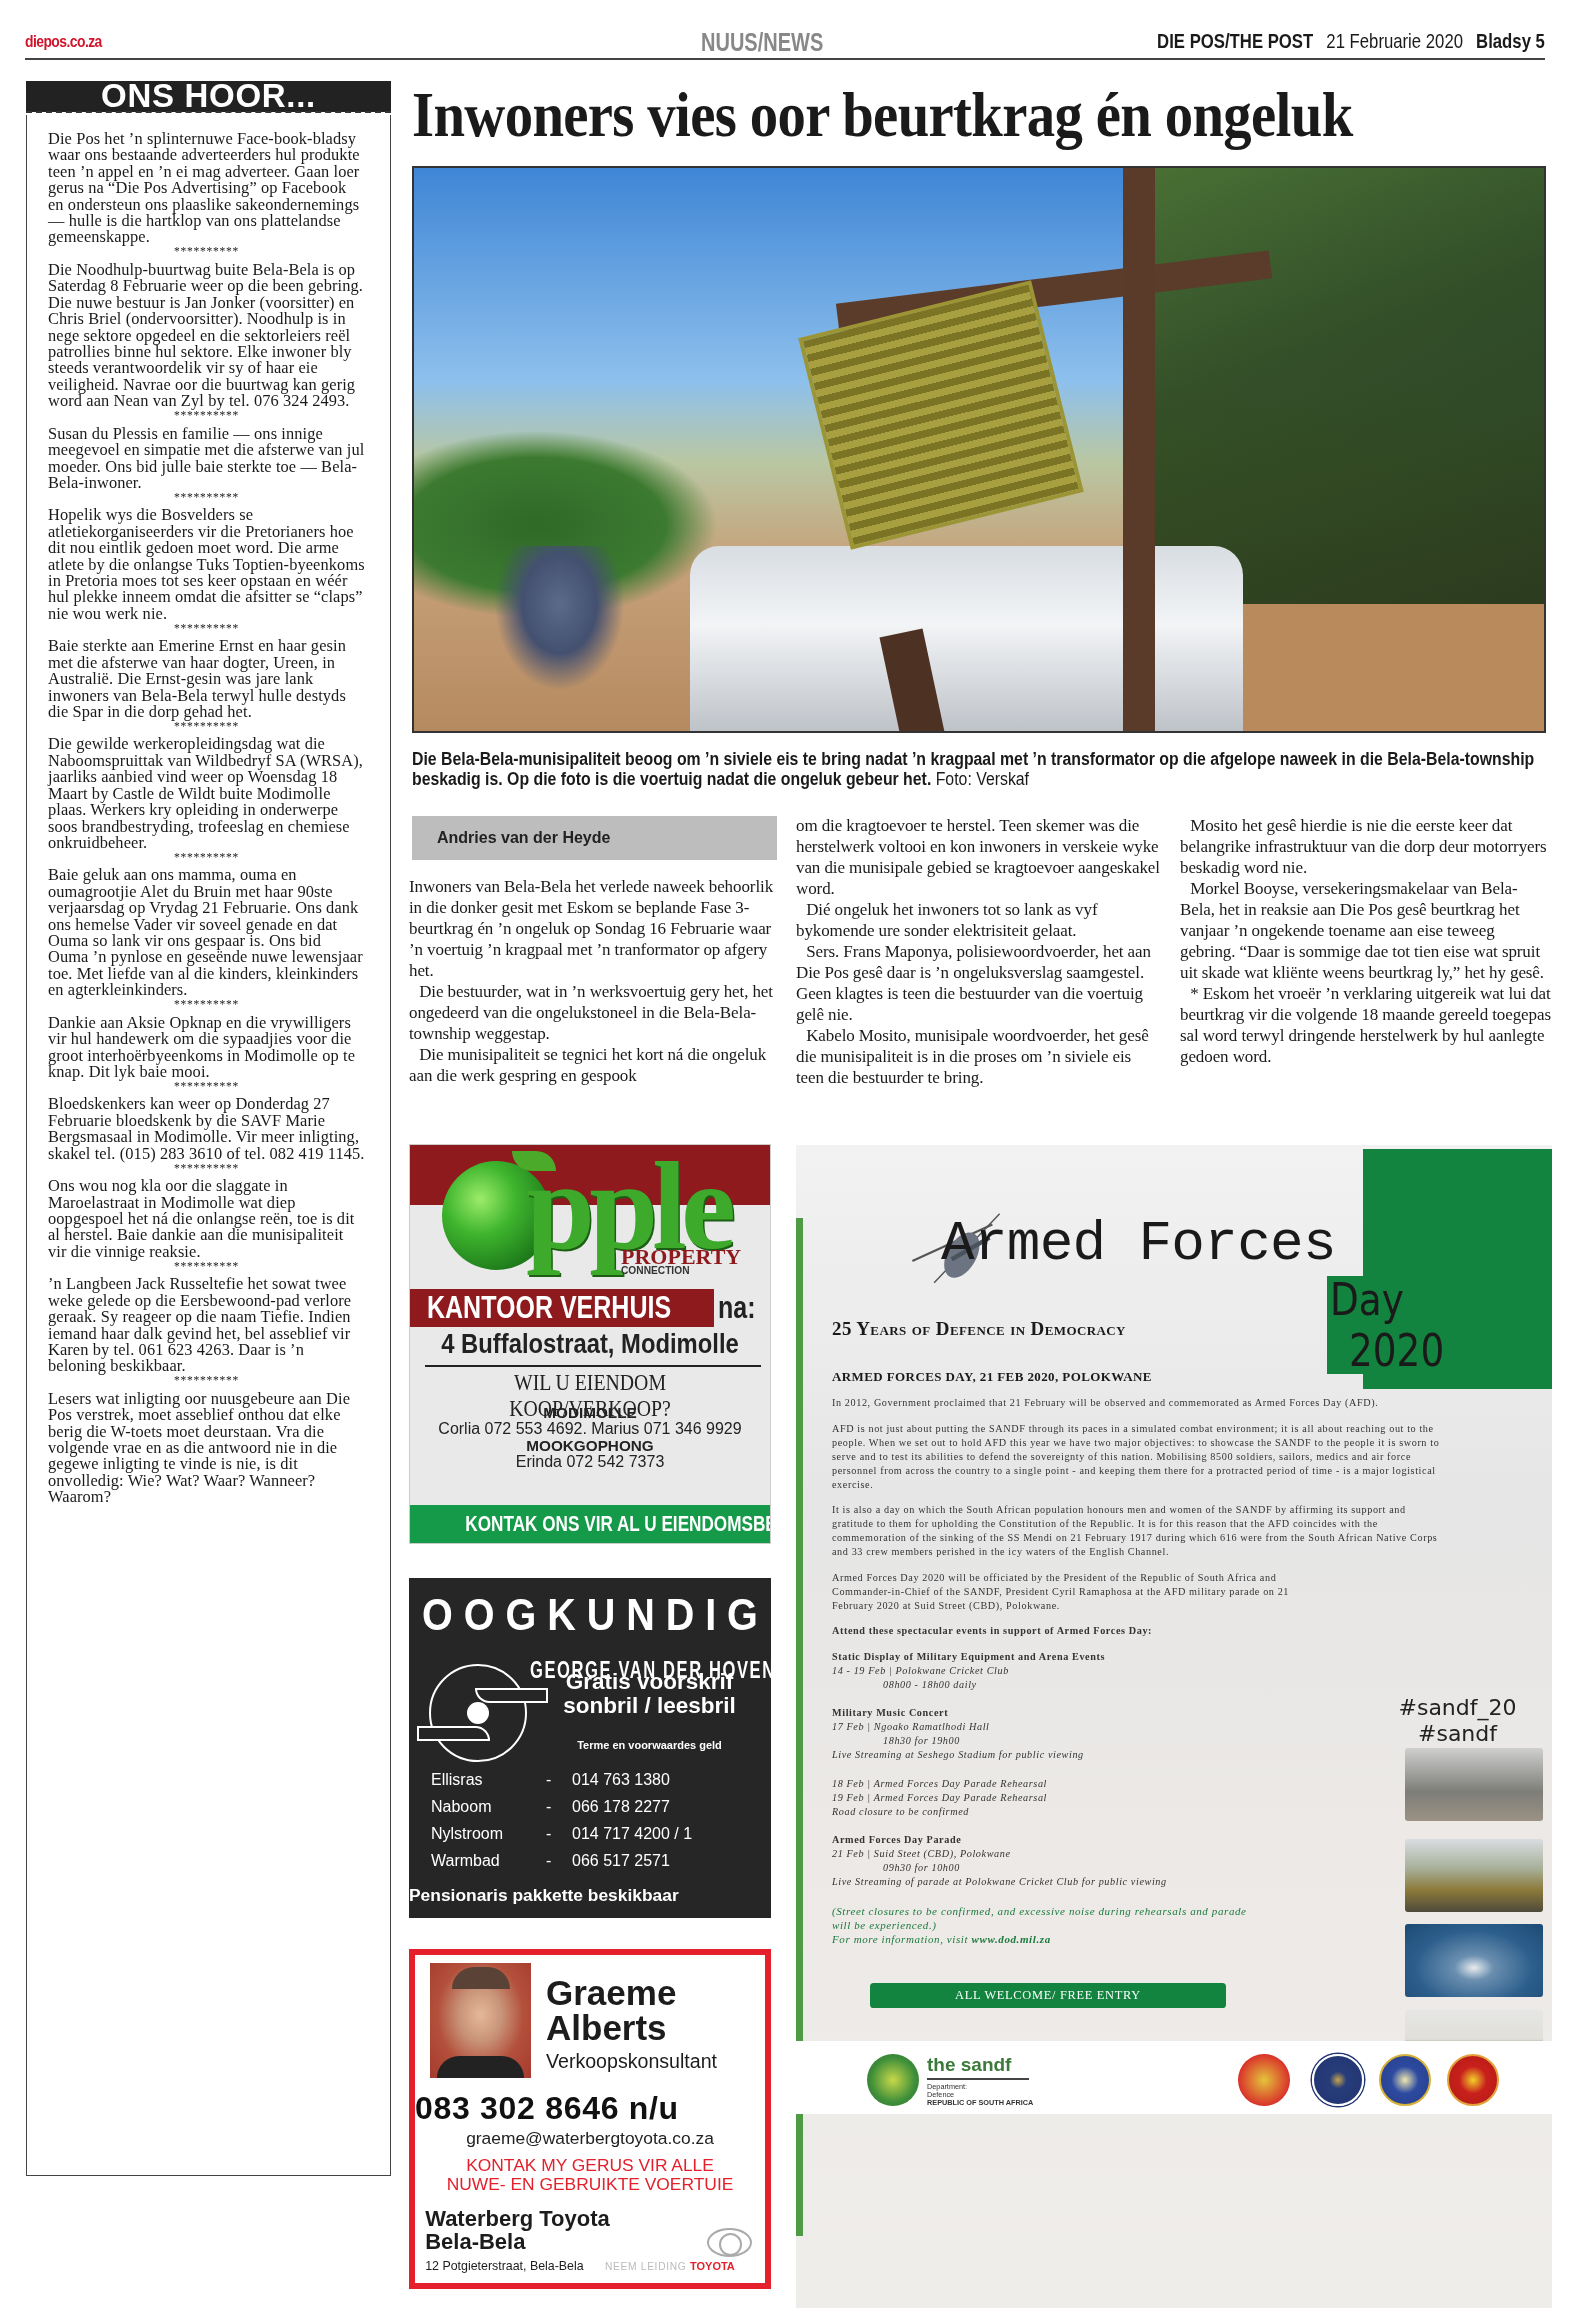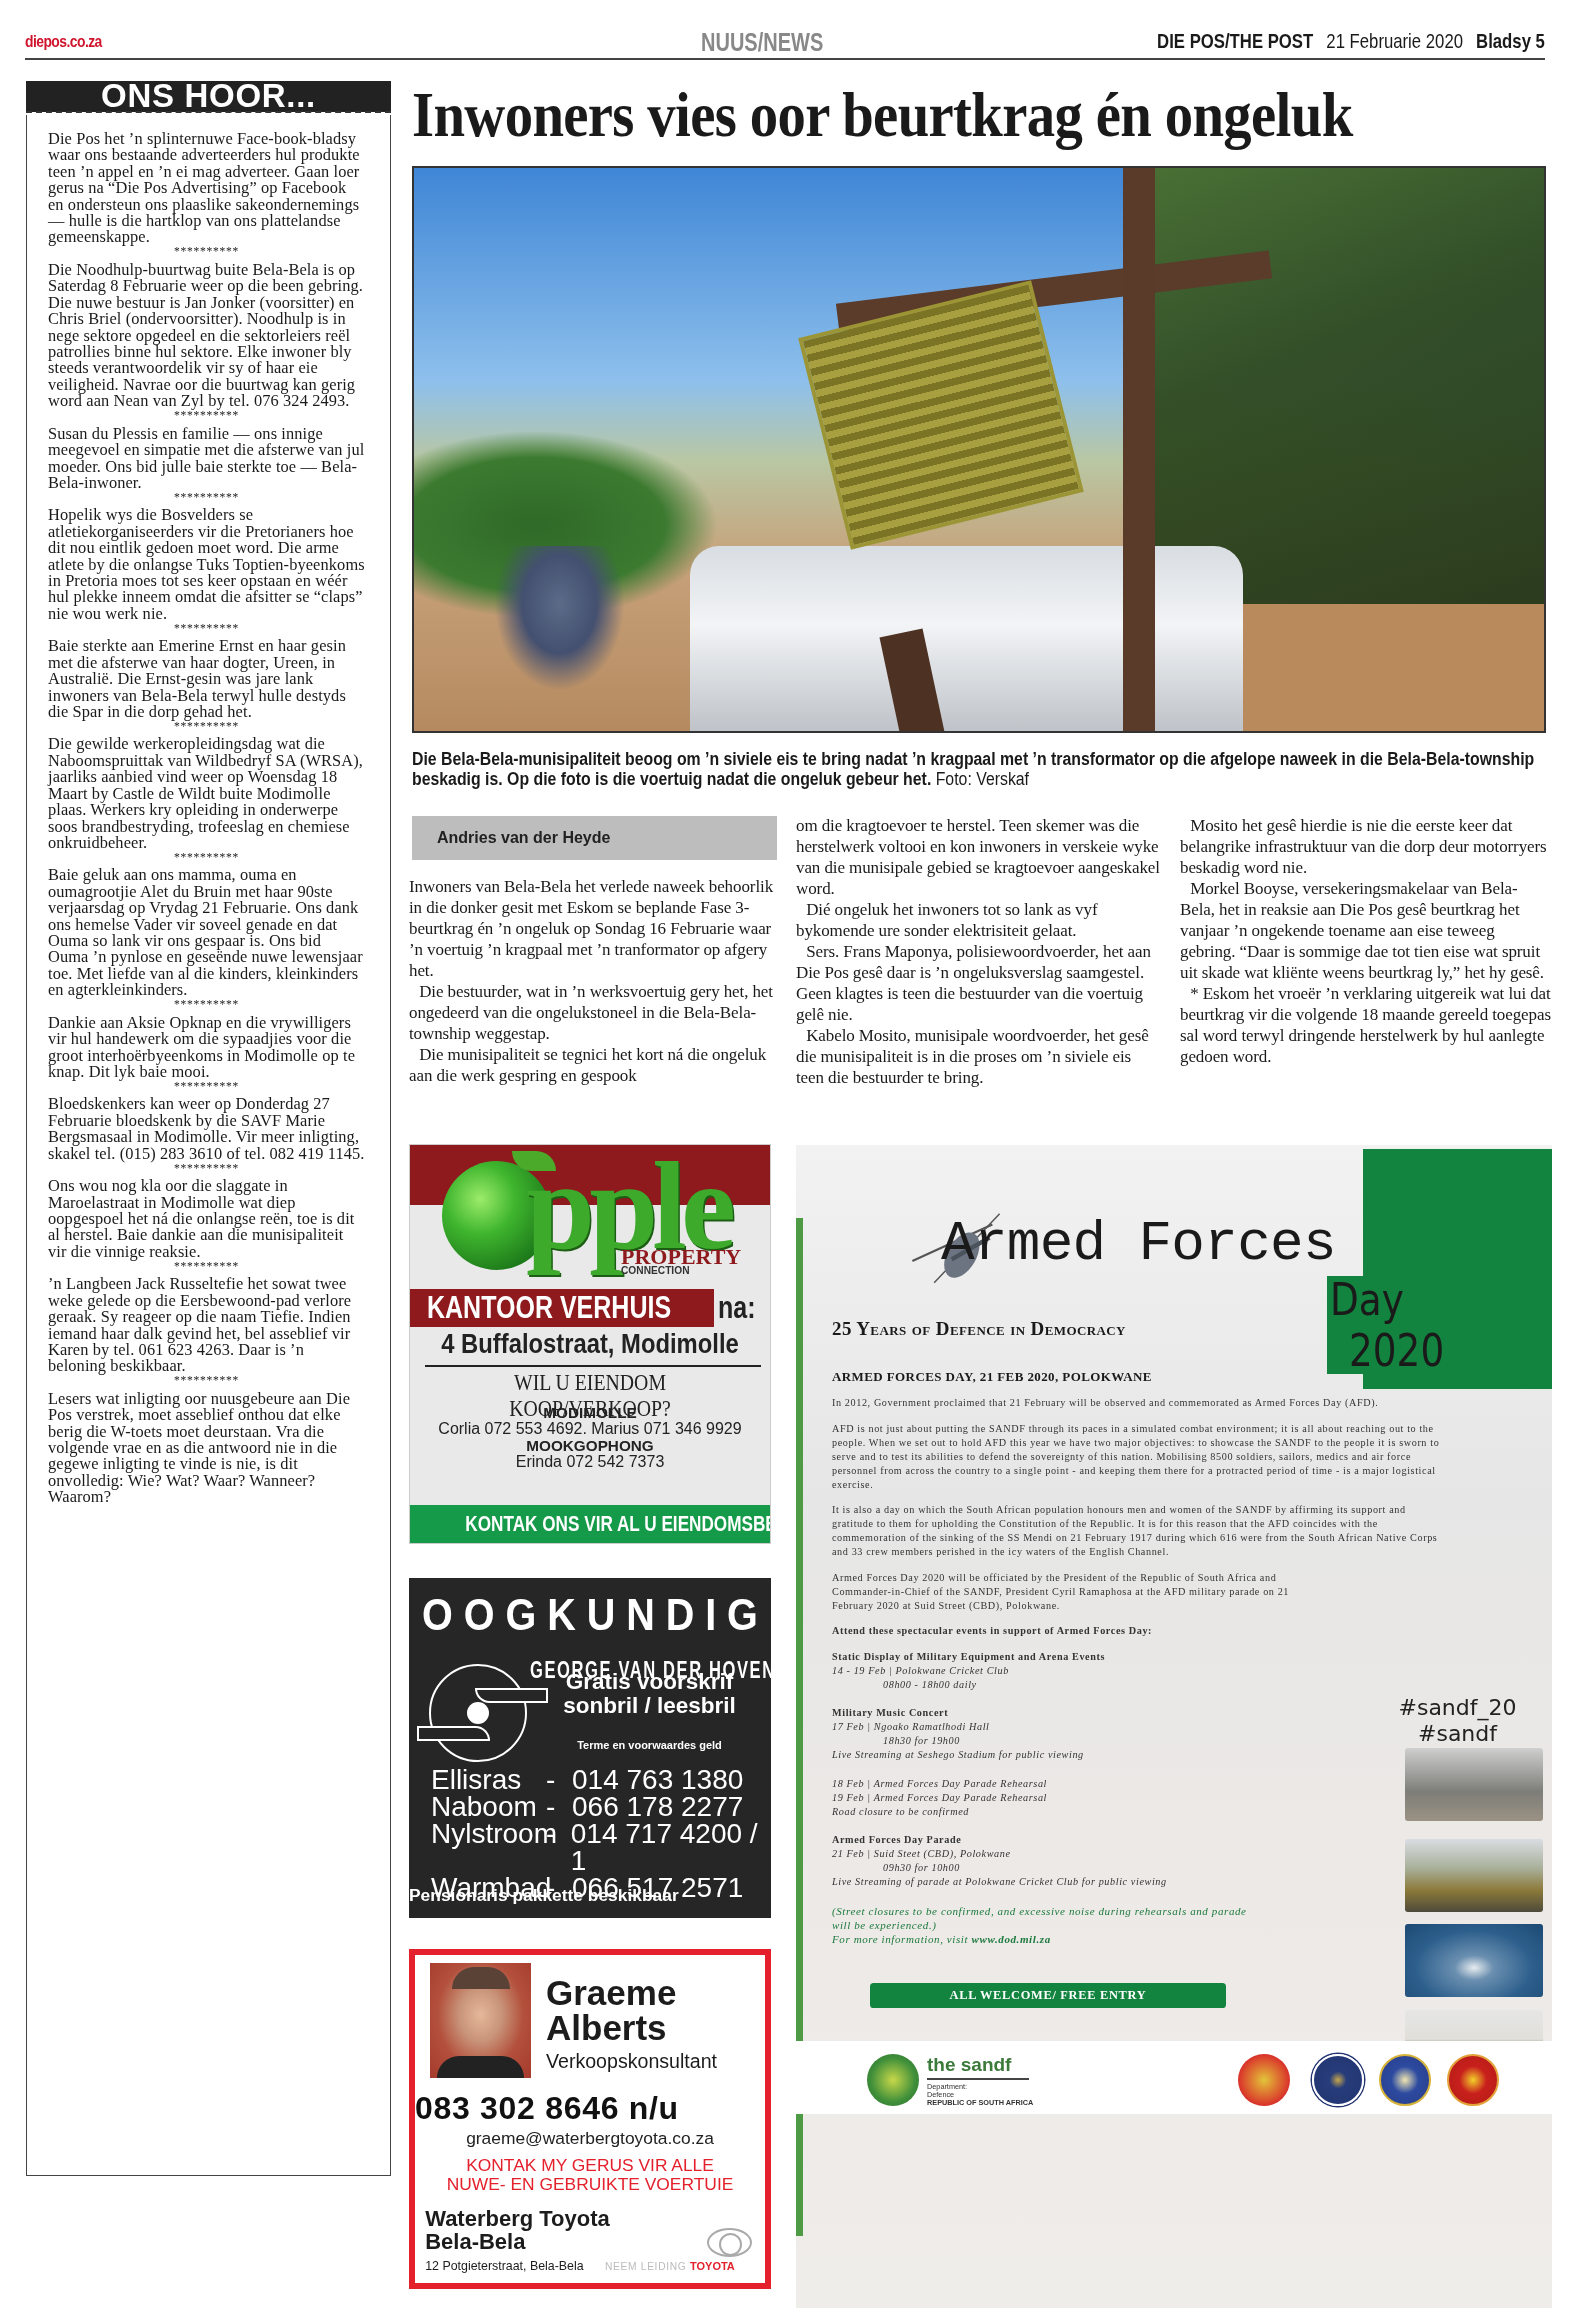--- a/index.html
+++ b/index.html
@@ -71,21 +71,21 @@
   
   .oog-ad { position: absolute; left: 409px; top: 1578px; width: 362px; height: 340px; background: #262626; color: #fff; font-family: "Liberation Sans", sans-serif; }
   .oog-title { position:absolute; left:13px; top:13px; width:337px; font-weight:bold; font-size:45px; line-height:47px; letter-spacing: 12.4px; transform: scaleX(0.88); transform-origin:left; white-space:nowrap; }
   .oog-logo { position:absolute; left:20.4px; top:86px; width:98px; height:98px; border:2.2px solid #fff; border-radius:50%; }
   .oog-logo .dot { position:absolute; left:36px; top:36px; width:22px; height:22px; background:#fff; border-radius:50%; }
   .oog-logo .hand1 { position:absolute; left:44px; top:22px; width:73px; height:14.5px; border:2.2px solid #fff; border-radius: 0 0 0 14.5px; background:#262626; }
   .oog-logo .hand2 { position:absolute; left:-14.5px; top:60px; width:73px; height:14.5px; border:2.2px solid #fff; border-radius: 0 14.5px 0 0; background:#262626; }
   .oog-name { position:absolute; left:121px; top:79px; font-weight:bold; font-size:23px; letter-spacing:2.2px; transform:scaleX(0.72); transform-origin:left; white-space:nowrap; }
   .oog-gratis { position:absolute; left:135px; top:92px; width:211px; text-align:center; font-weight:bold; font-size:22.5px; line-height:24px; }
   .oog-terme { position:absolute; left:135px; top:161px; width:211px; text-align:center; font-weight:bold; font-size:11px; }
-  .oog-rows { position:absolute; left:22px; top:188px; font-size:28px; line-height:27px; }
+  .oog-rows { position:absolute; left:22px; top:188px; font-size:16px; line-height:27px; }
   .oog-rows .row { display:flex; }
   .oog-rows .town { width:115px; }
   .oog-rows .dash { width:26px; }
   .oog-foot { position:absolute; left:0; width:100%; top:307px; text-align:left; font-weight:bold; font-size:17.4px; }
 
   
   .toy-ad { position: absolute; left: 409px; top: 1949px; width: 362px; height: 340px; background: #fff; border: 6.5px solid #e4202c; font-family: "Liberation Sans", sans-serif; }
   .toy-photo { position:absolute; left:14.5px; top:8px; width:101px; height:115px; background: radial-gradient(ellipse at 50% 45%, #e6b89a 0%, #c89378 30%, #b3503c 60%, #a53a2c 100%); }
   .toy-photo .hair { position:absolute; left:22px; top:4.4px; width:58px; height:22px; border-radius:29px 29px 0 0; background:#5a4236; }
   .toy-photo .shirt { position:absolute; left:7.3px; bottom:0; width:87px; height:22px; background:#222; border-radius: 22px 22px 0 0; }
@@ -116,21 +116,21 @@
   .afd-body p { margin-bottom: 11.6px; }
   .afd-body .b { font-weight:bold; }
   .afd-body .ev { margin-bottom: 14.5px; }
   .afd-body .ev .t { font-weight:bold; }
   .afd-body .ev .d { font-style: italic; }
   .afd-body .ev .pad { padding-left: 51px; }
   .afd-green { color:#1d7a3e; font-style: italic; font-size:11px; line-height:14px; }
   .afd-green b { font-weight:bold; }
   .afd-hash { position:absolute; left:567px; top:550px; width:189px; text-align:center; font-family:"DejaVu Sans", sans-serif; font-size:22px; line-height:26px; color:#222; }
   .afd-pic { position:absolute; left:609px; width:138px; height:73px; border-radius:2.9px; }
-  .afd-cta { position:absolute; left:74px; top:838px; width:356px; height:25px; background:#13843f; border-radius:3.6px; color:#fff; text-align:center; font-weight:bold; font-size:12.4px; line-height:25px; letter-spacing: 0.7px; }
+  .afd-cta { position:absolute; left:74px; top:838px; width:356px; height:25px; background:#13843f; border-radius:3.6px; color:#fff; text-align:center; font-weight:normal; font-size:12.4px; line-height:25px; letter-spacing: 0.7px; }
   .afd-footer { position:absolute; left:0; top:880px; width:756px; height:73px; background:#fff; }
   .badge { position:absolute; top:13px; width:52px; height:52px; border-radius:50%; }
   .sandf-text { position:absolute; left:131px; top:13px; }
   .sandf-text .big { font-family:"Liberation Sans", sans-serif; font-weight:bold; font-size:19px; color:#3c7a3c; }
   .sandf-text .rule { width:102px; height:2.2px; background:#444; margin:1.5px 0 2.9px; }
   .sandf-text .sm { font-family:"Liberation Sans", sans-serif; font-size:7.3px; line-height:8px; color:#333; }
   .sandf-text .sm b { font-weight:bold;text-align:center; }
 </style>
 </head>
 <body>

